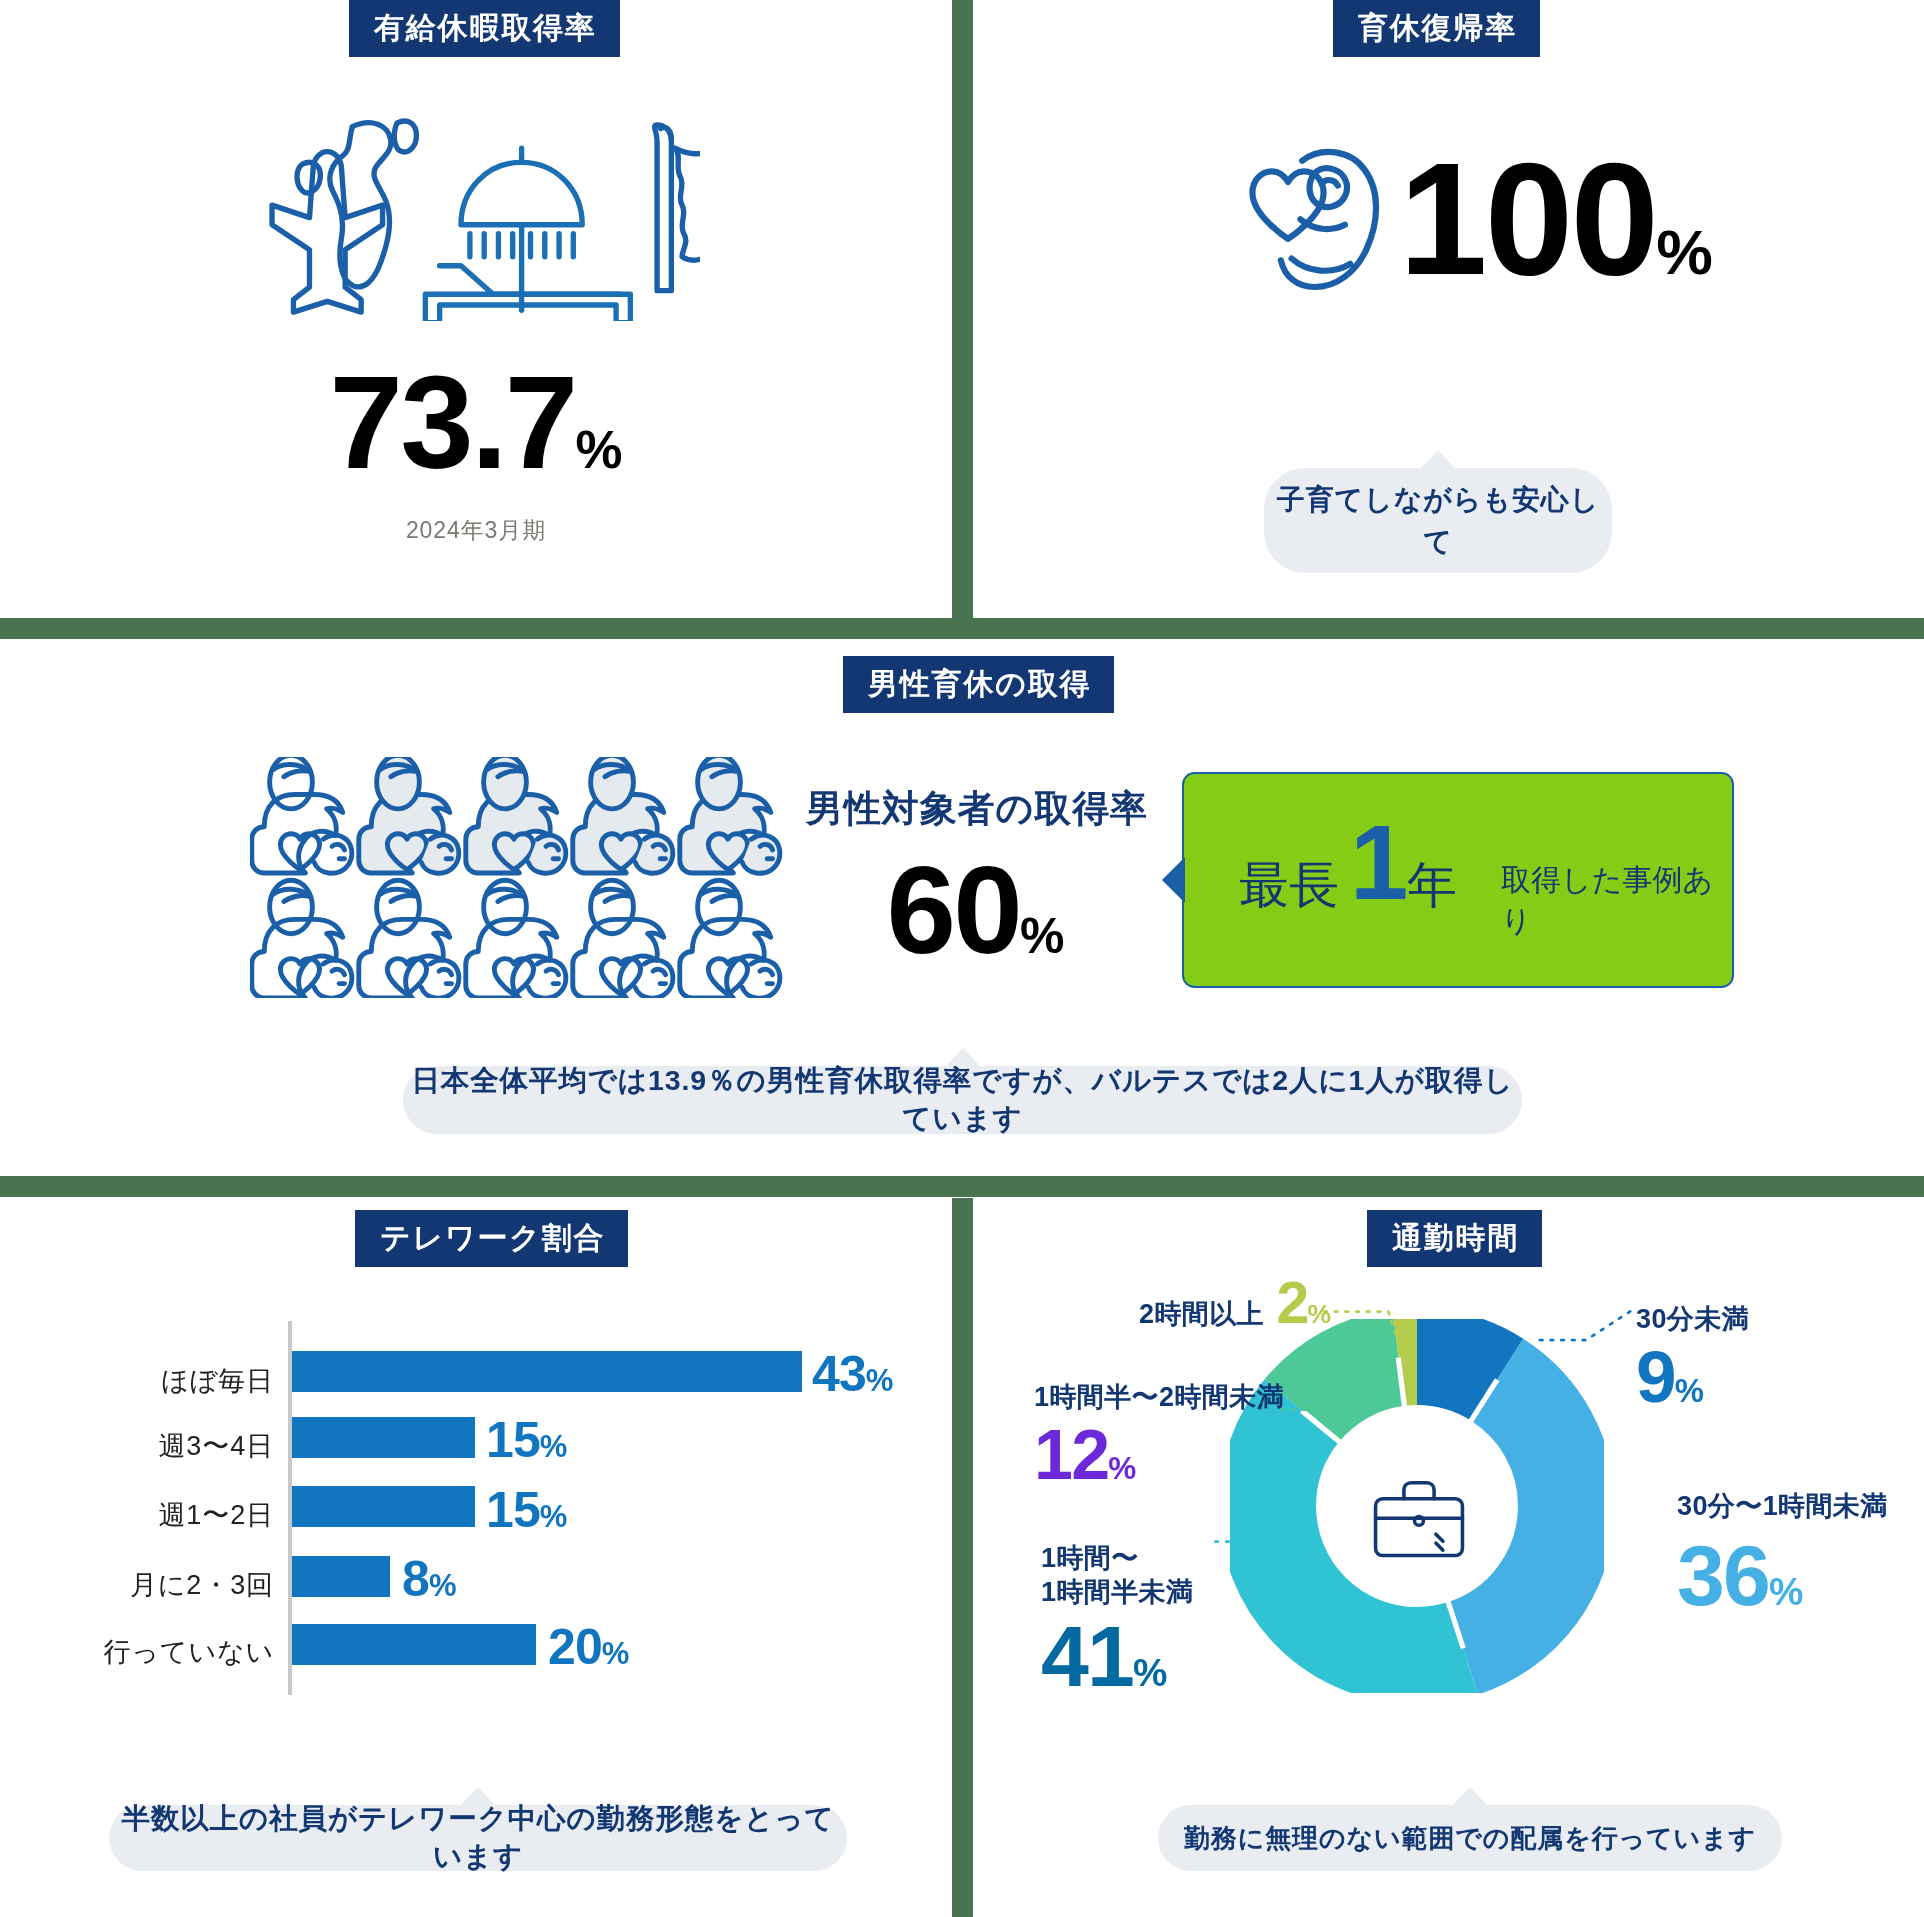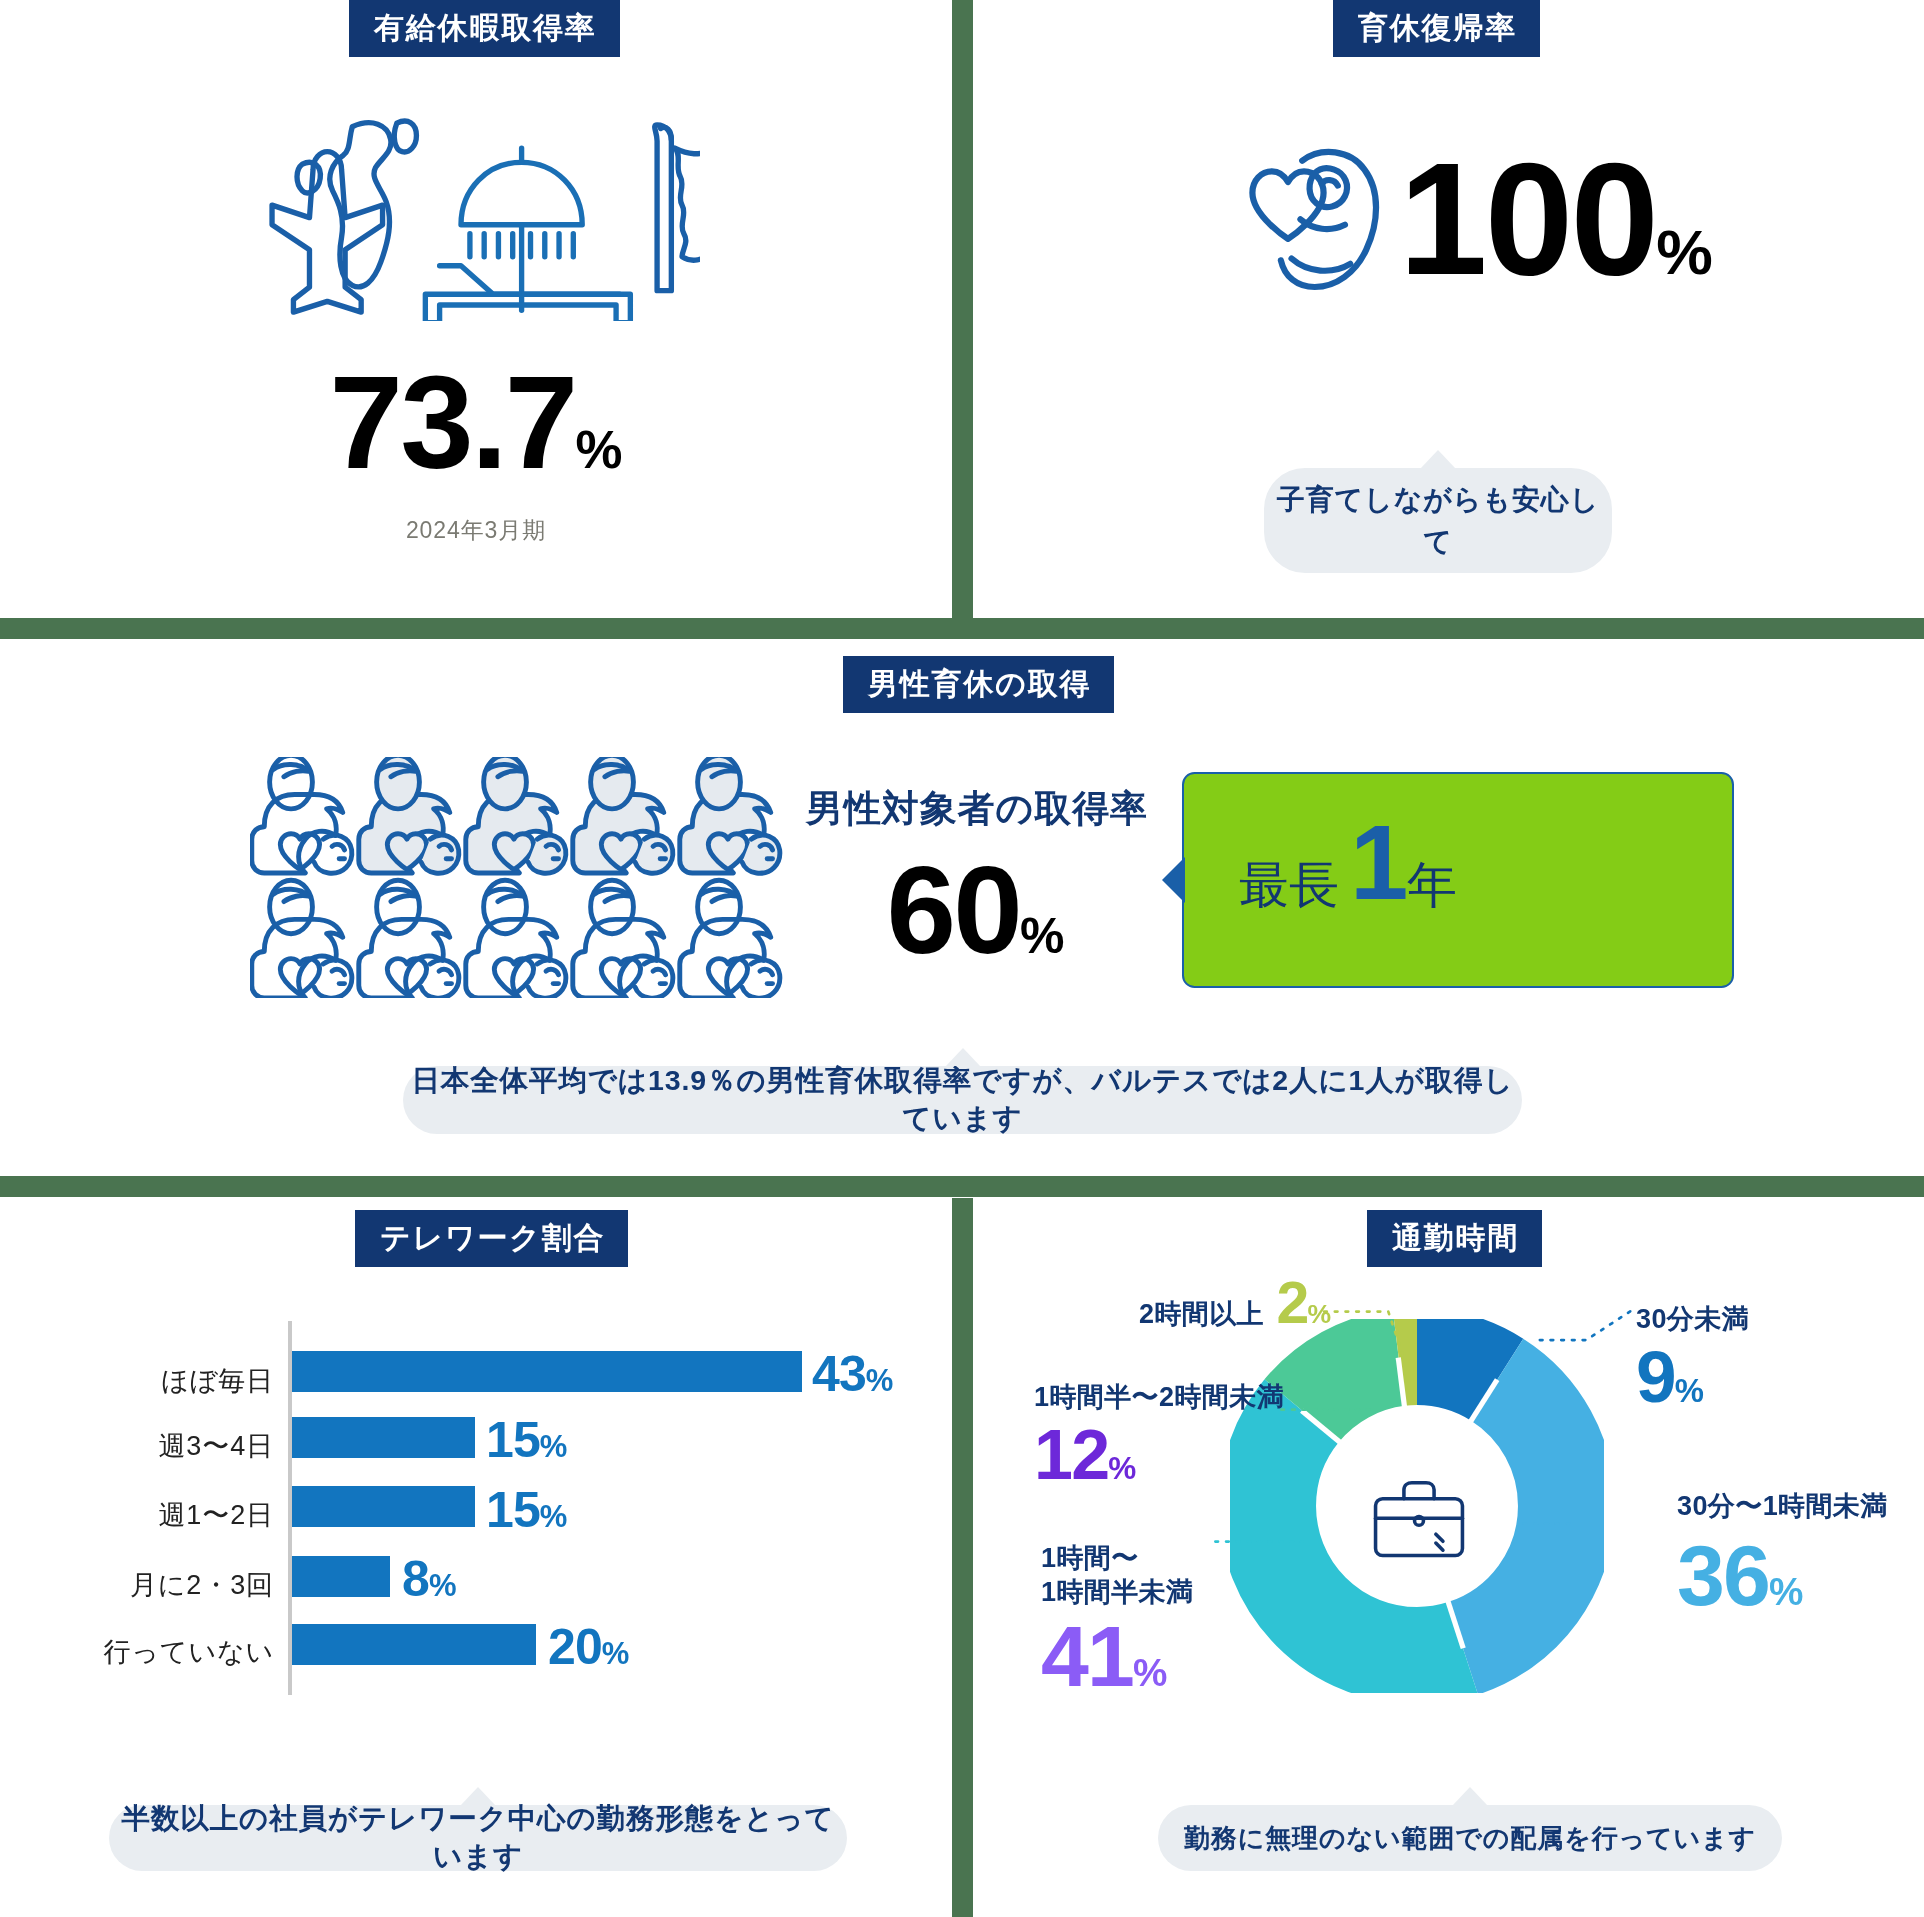--- a/index.html
+++ b/index.html
@@ -233,20 +233,21 @@
 
   <div class="bignum" style="position:absolute; left:806px; top:855px; width:339px; text-align:center; font-size:125px;">
     <span>60</span><span class="pct-sm">%</span>
   </div>
 
   <div class="maxbox" style="left:1182px; top:772px; width:552px; height:216px;">
     <div class="arrow"></div>
     <div class="serif" style="position:absolute; left:55px; top:78px; font-size:50px; color:#123772;">最長</div>
     <div style="position:absolute; left:166px; top:36px; font-size:105px; font-weight:700; color:#1a5fa8; line-height:1;">1</div>
     <div class="serif" style="position:absolute; left:223px; top:78px; font-size:50px; color:#123772;">年</div>
+    <div class="serif" style="position:absolute; left:317px; top:86px; font-size:30px; color:#123772;">取得した事例あり</div>
   </div>
 
   <div class="bubble" style="left:403px; top:1066px; width:1119px; height:68px; font-size:28.5px;">
     <div class="tip"></div>
     <div>日本全体平均では13.9％の男性育休取得率ですが、バルテスでは2人に1人が取得しています</div>
   </div>
 
   <div class="chip" style="left:355px; top:1210px;">テレワーク割合</div>
 
   <div class="barchart" style="left:53px; top:1310px; width:847px; height:401px;">
@@ -338,21 +339,21 @@
   <div class="dlabel" style="left:1034px; top:1381px;">
     <div class="cat">1時間半〜2時間未満</div>
     <div class="val" style="color:#6d28d9; font-size:70px; margin-top:5.3px;">
       <span>12</span><em>%</em>
     </div>
   </div>
 
   <div class="dlabel" style="left:1041px; top:1542px;">
     <div class="cat">1時間〜</div>
     <div class="cat">1時間半未満</div>
-    <div class="val" style="color:#8b5cf6; font-size:86px; margin-top:3.6px;">
+    <div class="val" style="color:#0369a1; font-size:86px; margin-top:3.6px;">
       <span>41</span><em>%</em>
     </div>
   </div>
 
   <div class="dlabel" style="left:1636px; top:1303px;">
     <div class="cat">30分未満</div>
     <div class="val" style="color:#1275bf; font-size:73px; margin-top:3.6px;">
       <span>9</span><em>%</em>
     </div>
   </div>

